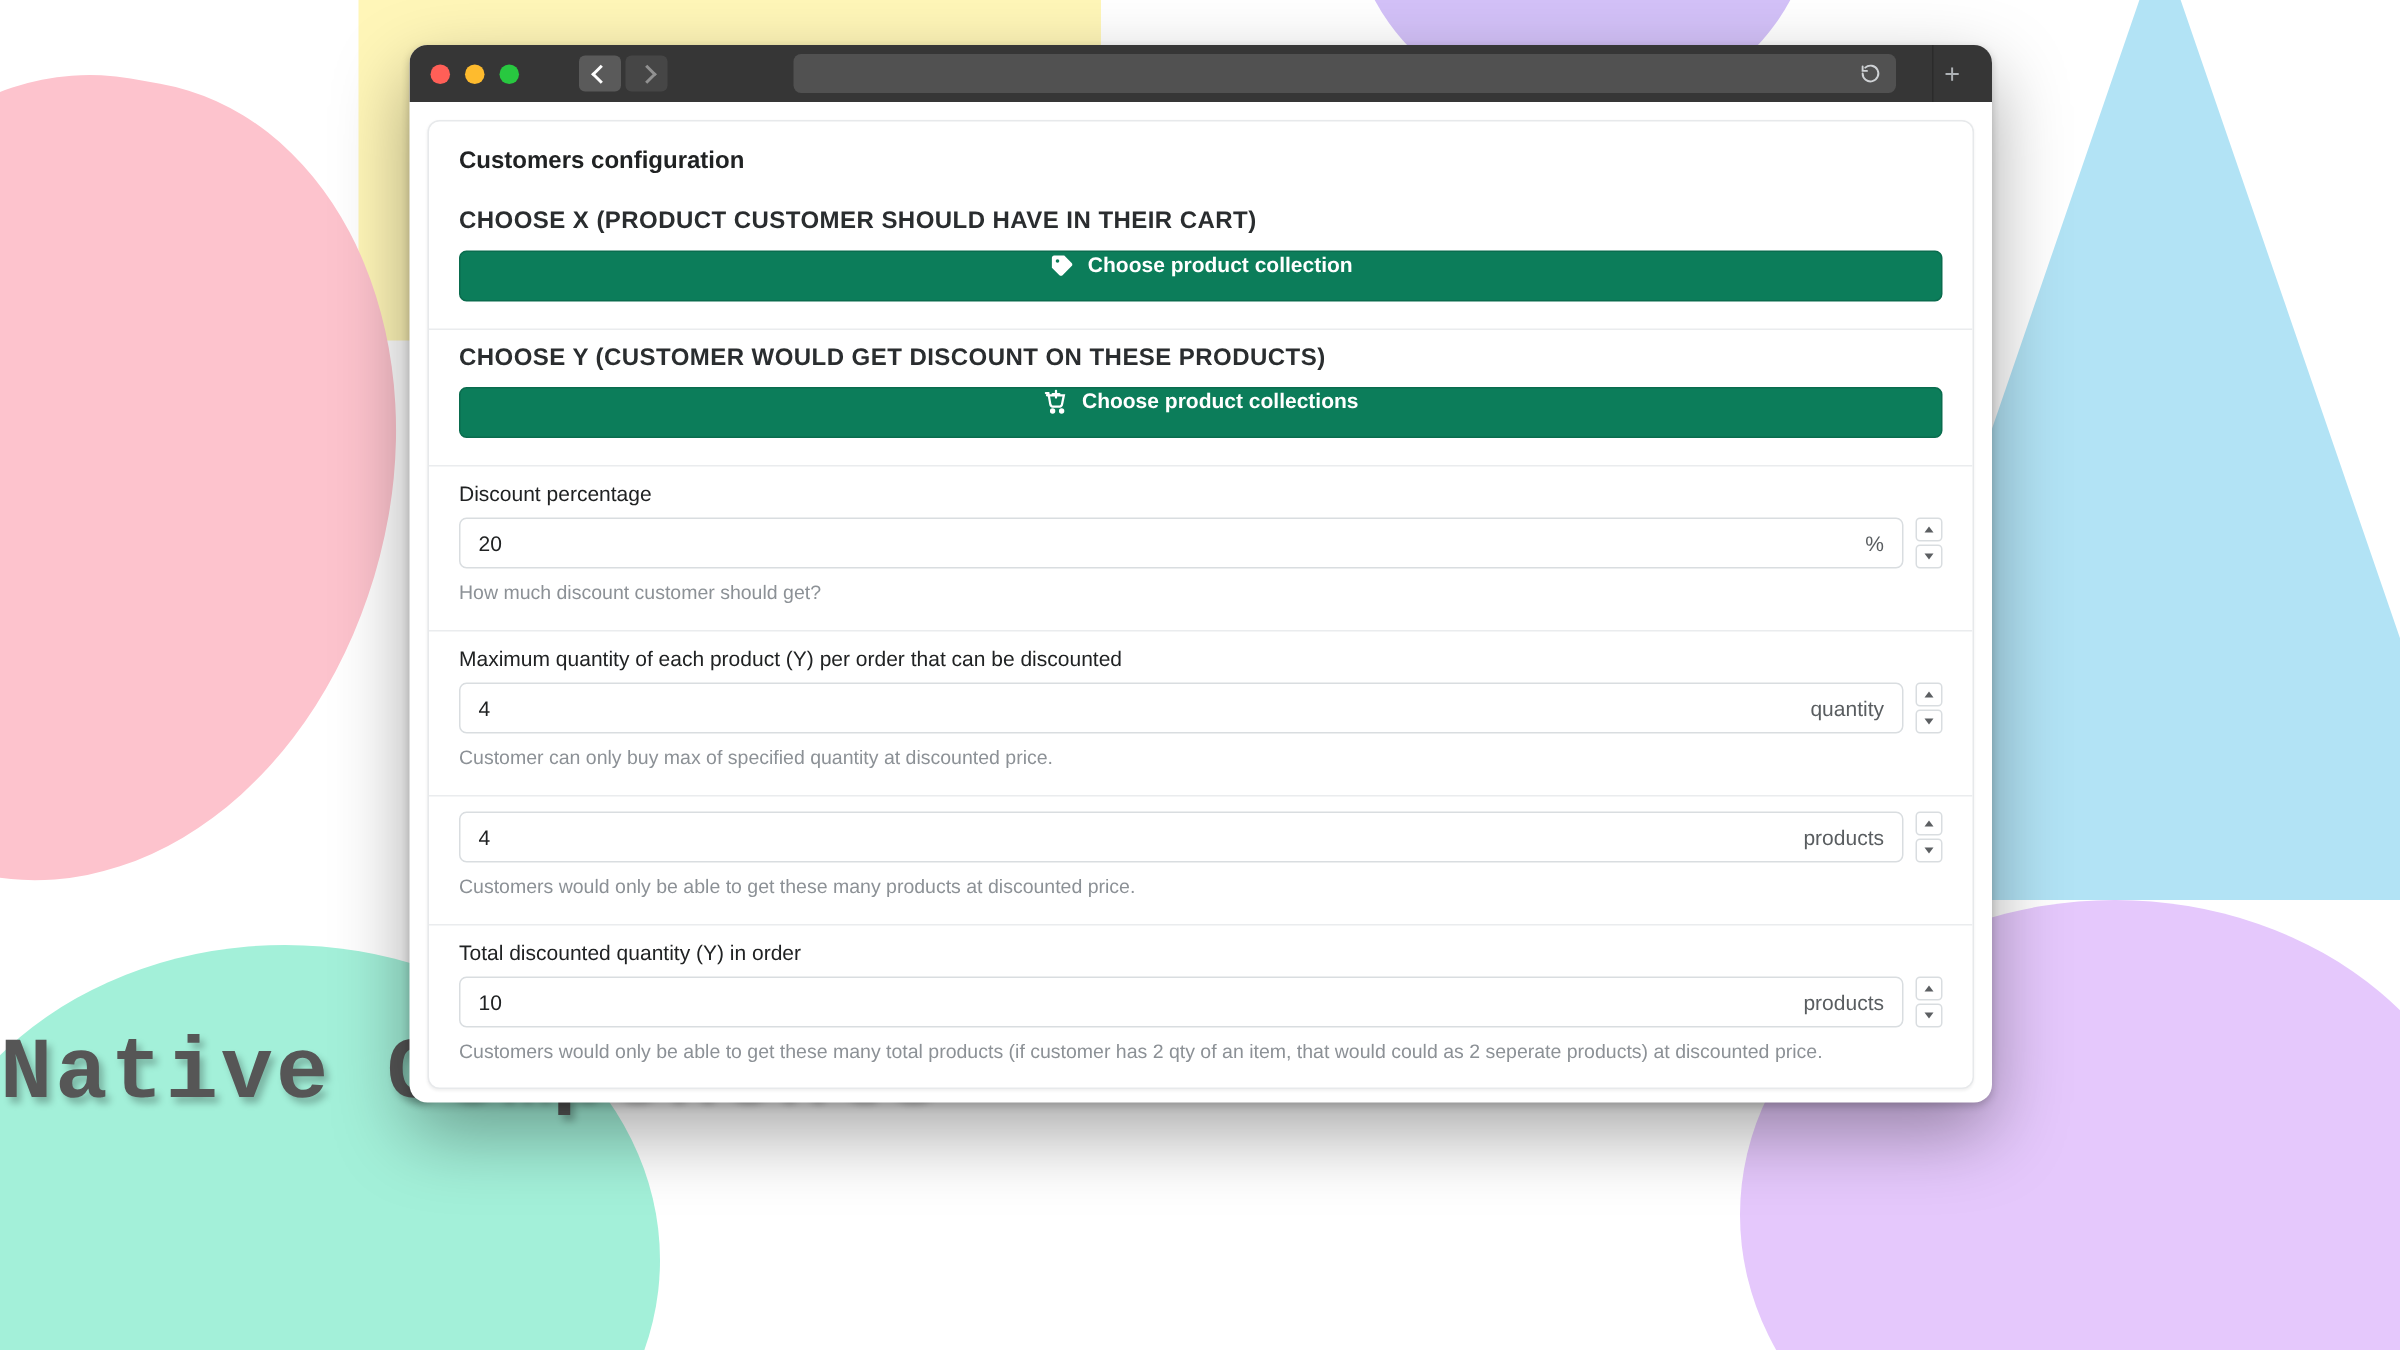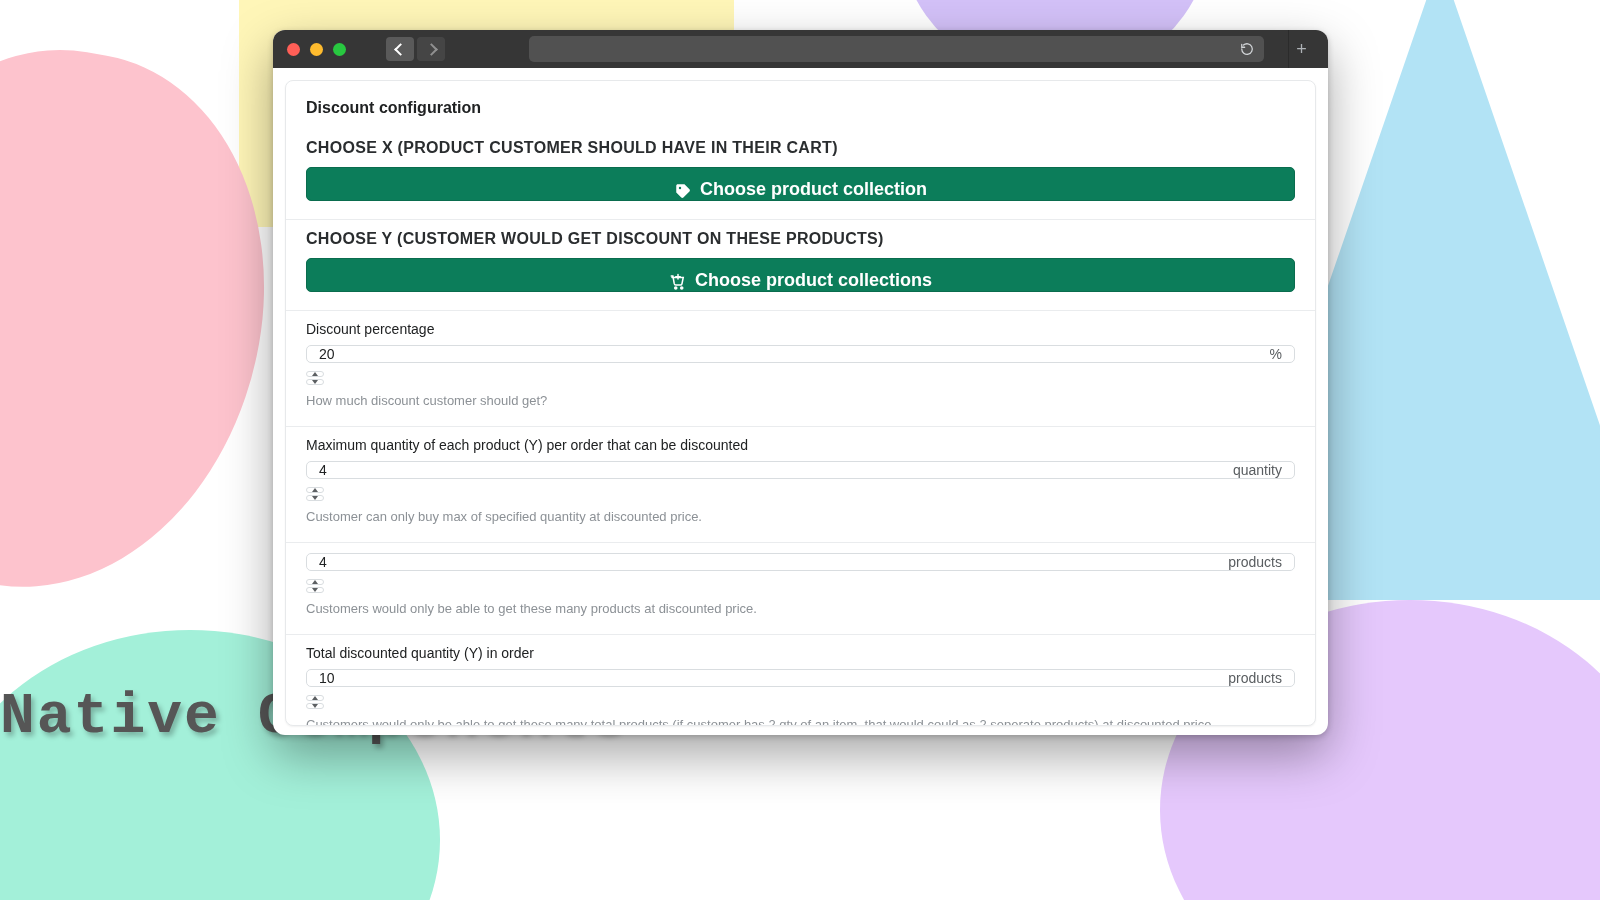--- a/index.html
+++ b/index.html
@@ -77,28 +77,28 @@
   }
   .card-header{padding:18px 20px 12px;}
   .card-title{font-size:16px;font-weight:700;color:var(--text);}
   .section{padding:10px 20px 18px;border-bottom:1px solid #eaecee;}
   .section:last-child{border-bottom:none;}
   .sec-label{
     font-size:16px;font-weight:700;letter-spacing:.3px;color:#2a2d2f;margin-bottom:10px;
   }
   .green-btn{
     width:100%;height:34px;border-radius:5px;background:var(--green);
-    color:#fff;font-size:18px;font-weight:600;display:flex;align-items:flex-end;justify-content:center;gap:8px;
+    color:#fff;font-size:14px;font-weight:600;display:flex;align-items:flex-start;justify-content:center;gap:8px;
     cursor:pointer;border:1px solid #0a6c4e;
   }
   .ico{width:18px;height:18px;flex:0 0 18px;}
 
   .field-label{font-size:14px;color:var(--text);margin-bottom:8px;}
   .help{font-size:13px;color:var(--muted);margin-top:8px;}
-  .input-row{display:flex;align-items:stretch;gap:8px;flex-direction:column;}
+  .input-row{display:flex;align-items:stretch;gap:8px;}
   .input-box{
     flex:1;height:34px;border:1px solid var(--border);border-radius:5px;
     display:flex;align-items:center;padding:0 12px;background:#fff;
   }
   .input-box .val{flex:1;font-size:14px;color:#202223;}
   .suffix{font-size:14px;color:#595d60;margin-left:10px;}
   .stepper{
     width:18px;display:flex;flex-direction:column;gap:2px;
   }
   .step{
@@ -142,21 +142,21 @@
           </svg>
       </span>
     </div>
     <div class="newtab">
         <span class="plus">+</span>
       </div>
   </div>
 
   <div class="card">
     <div class="card-header">
-      <div class="card-title">Discount configuration</div>
+      <div class="card-title">Customers configuration</div>
     </div>
 
     <div class="section">
       <div class="sec-label">CHOOSE X (PRODUCT CUSTOMER SHOULD HAVE IN THEIR CART)</div>
       <div class="green-btn">
         <span class="ico">
           <svg viewBox="0 0 24 24" width="18" height="18" fill="#fff">
               <path d="M20.6 12.5 12.5 20.6c-.8.8-2 .8-2.8 0L3 14V5c0-1.1.9-2 2-2h9l6.6 6.7c.8.8.8 2.2 0 2.8z"></path>
               <circle cx="8" cy="8" r="1.6" fill="#0c7d5a"></circle>
             </svg>

